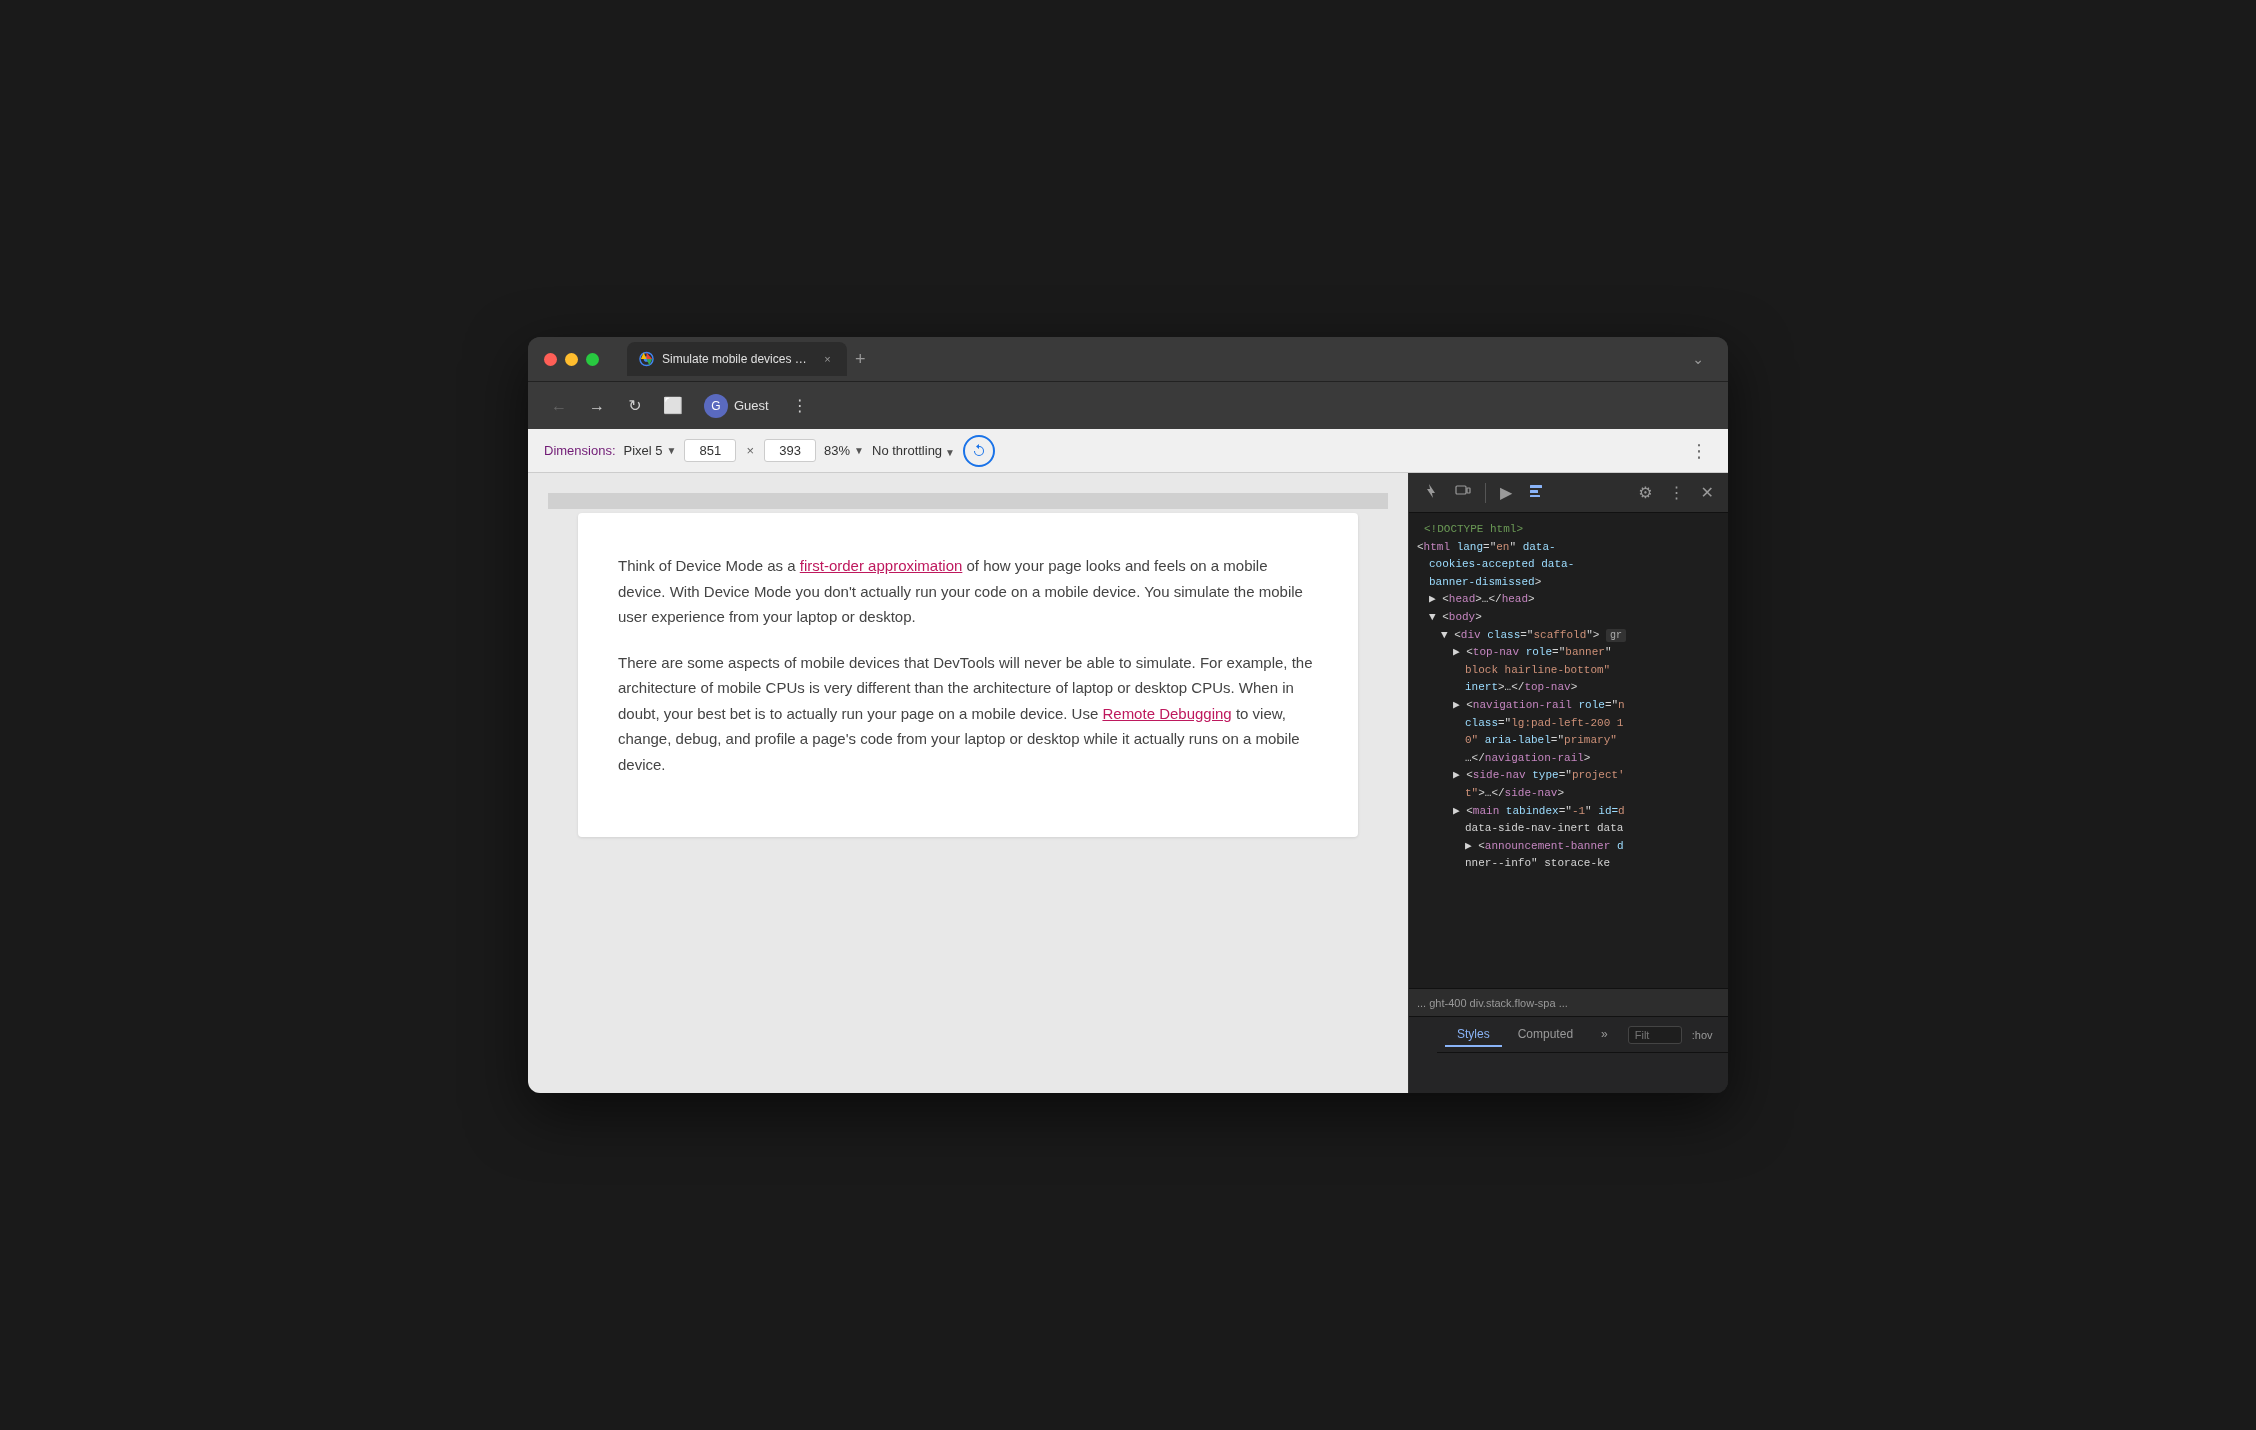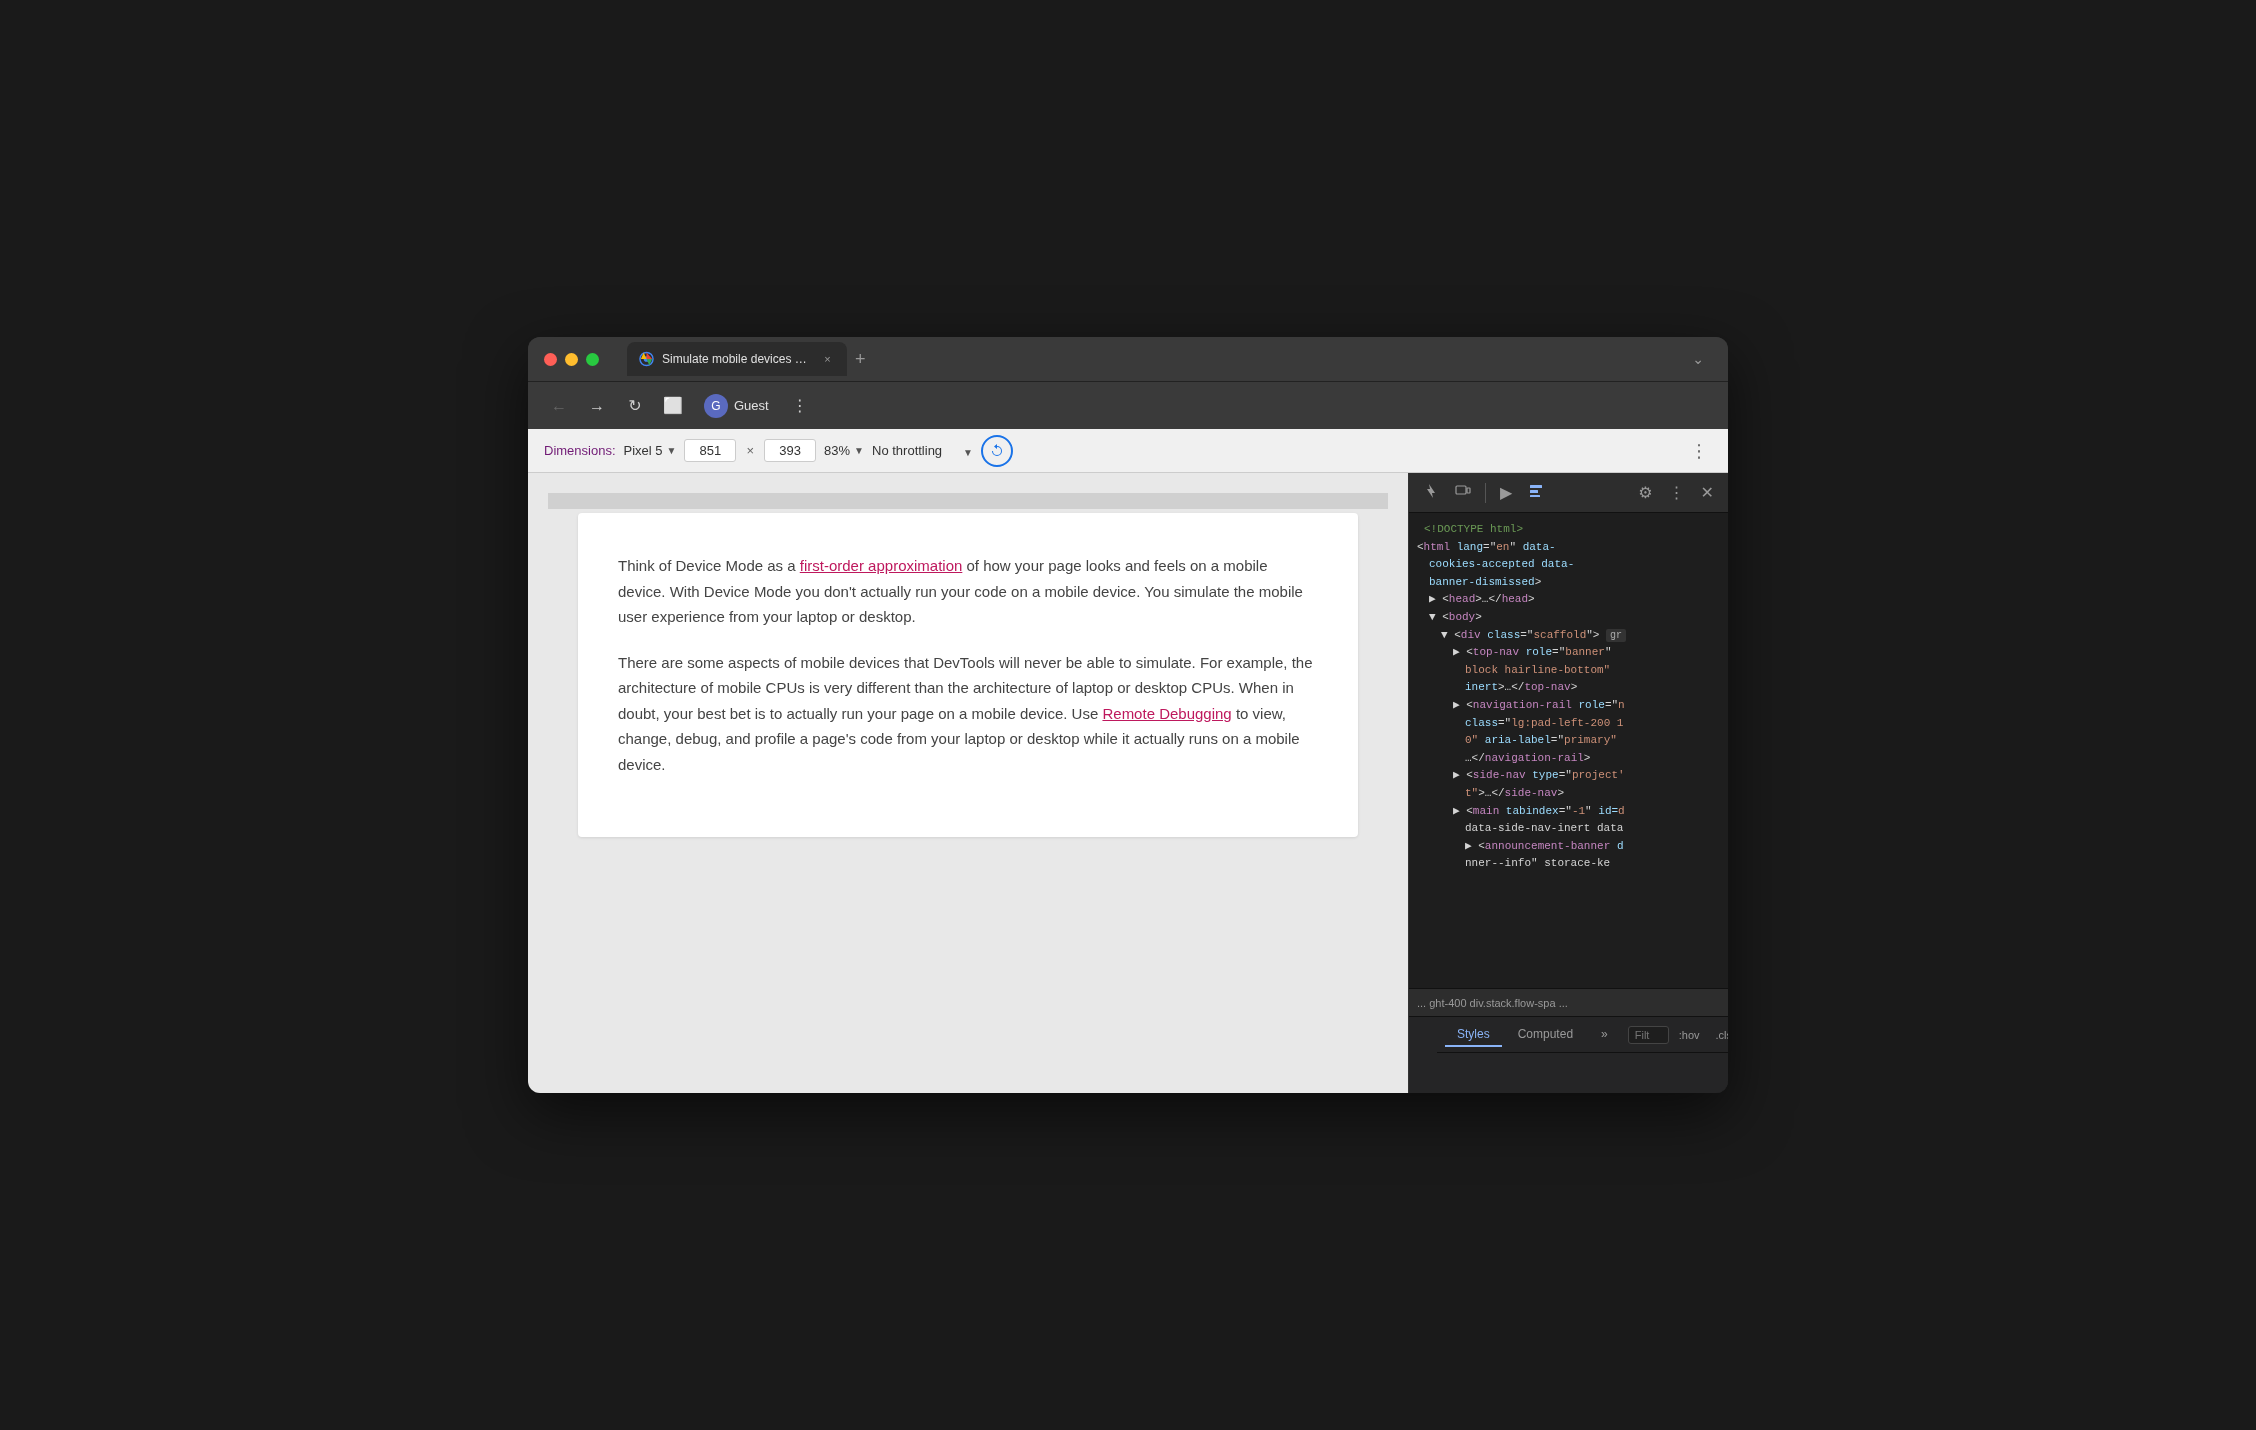--- a/index.html
+++ b/index.html
@@ -200,21 +200,21 @@
       gap: 4px;
     }
     .throttle-select {
       background: none;
       border: none;
       font-size: 13px;
       color: #333;
       cursor: pointer;
       display: flex;
       align-items: flex-end;
-      gap: 21px;
+      gap: 3px;
     }
     .rotate-btn {
       width: 32px;
       height: 32px;
       border-radius: 50%;
       border: 2px solid #1a73e8;
       display: flex;
       align-items: center;
       justify-content: center;
       cursor: pointer;
@@ -371,21 +371,21 @@
       color: #8ab4f8;
       border-bottom-color: #8ab4f8;
     }
     .bottom-filter {
       background: #1e1e1e;
       border: 1px solid #444;
       border-radius: 3px;
       padding: 2px 6px;
       color: #ccc;
       font-size: 11px;
-      width: 41px;
+      width: 54px;
     }
     .bottom-action {
       color: #999;
       font-size: 11px;
       cursor: pointer;
       padding: 2px 6px;
     }
     .bottom-panel-content {
       padding: 8px;
       height: 40px;

